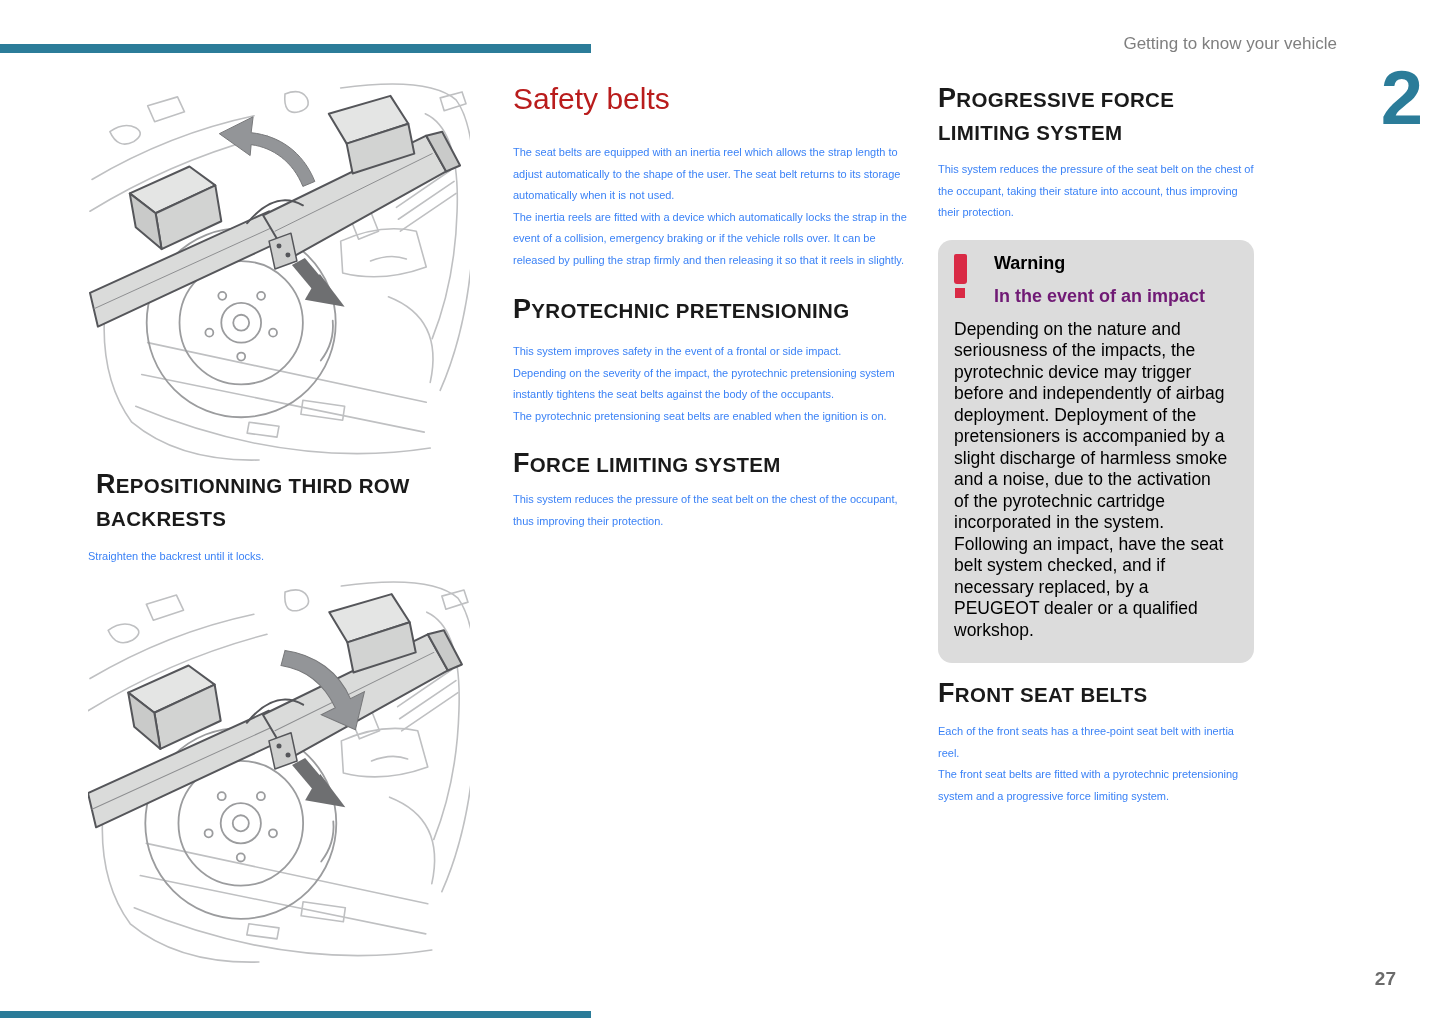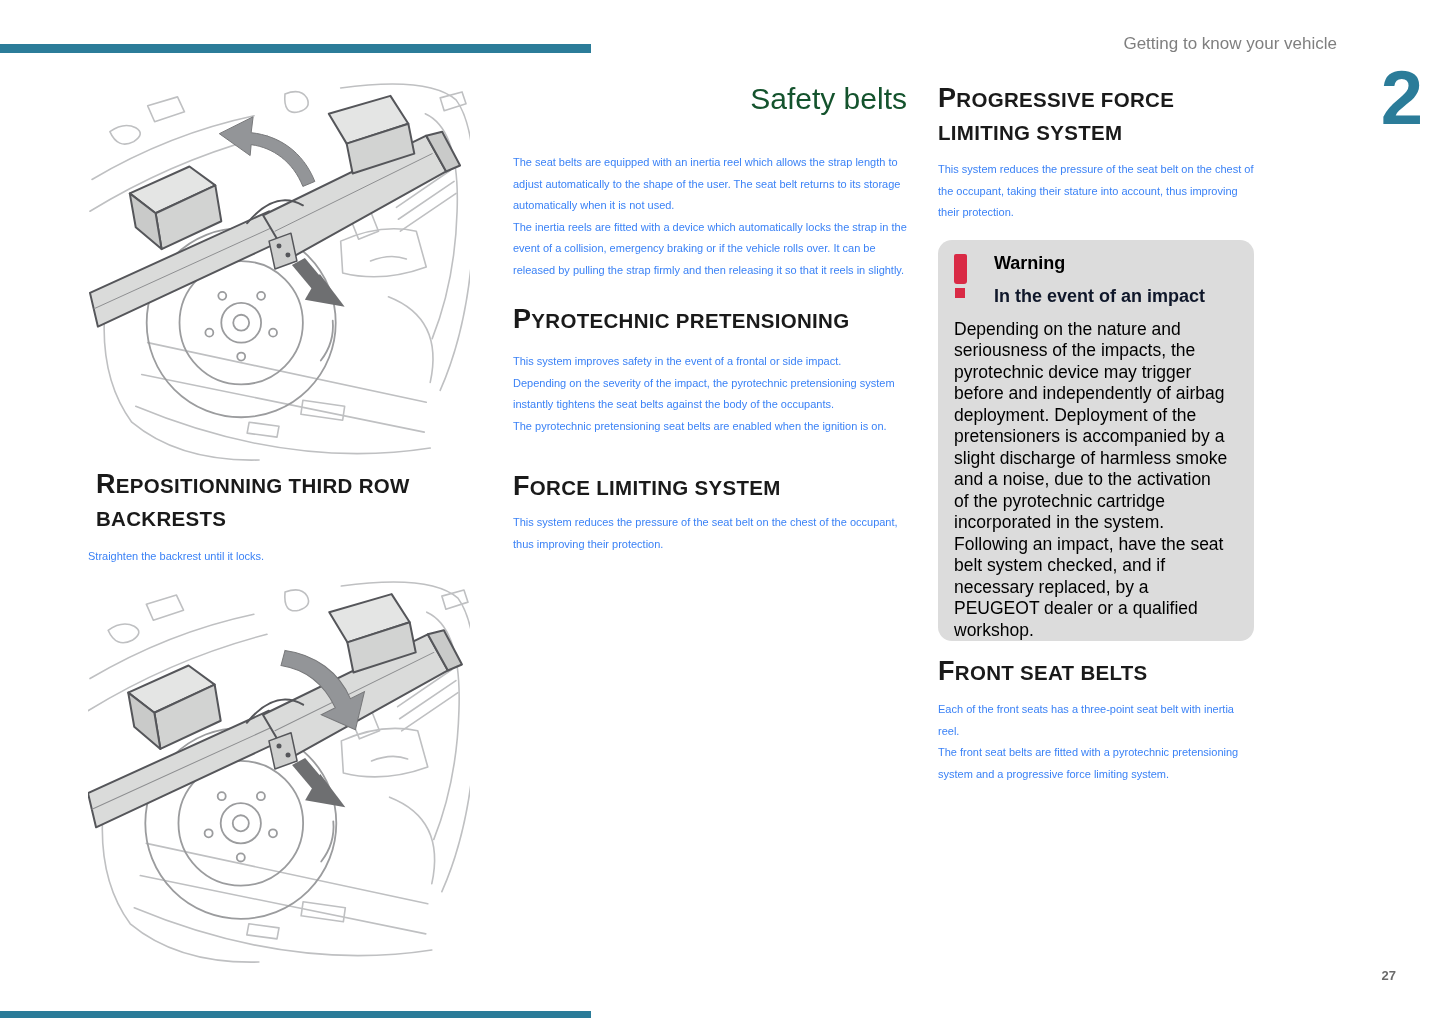--- a/index.html
+++ b/index.html
@@ -22,57 +22,56 @@
   .header-text{
     position:absolute;top:34px;right:108px;
     font-size:17px;color:#7f7f7f;
   }
   .chapter-num{
     position:absolute;top:60px;right:22px;
     font-size:76px;line-height:1;font-weight:bold;color:#2b7c99;
   }
   .page-num{
     position:absolute;top:968px;right:49px;
-    font-size:13px;font-weight:bold;color:#6b6b6b;
+    font-size:19px;font-weight:bold;color:#6b6b6b;
   }
   .col-mid{position:absolute;left:513px;top:82px;width:394px;}
   .col-right{position:absolute;left:938px;top:82px;width:316px;}
 
   .doc-title{
-    font-size:30px;line-height:34px;color:#14532d;font-weight:400;
-    margin:0 0 36px 0;
-    text-align:right;
+    font-size:30px;line-height:34px;color:#b91c1c;font-weight:400;
+    margin:0 0 26px 0;
   }
   .sec-heading{
     font-size:20.5px;line-height:33px;font-weight:bold;color:#1a1a1a;
     text-transform:uppercase;letter-spacing:.3px;margin:0 0 8px 0;
   }
   .sec-heading::first-letter{font-size:27px;}
   .body-p{font-size:11px;line-height:21.5px;margin:0;color:#3b82f6;}
 
   
   .h-intro{margin-bottom:24px;}
   .h-inertia{margin-bottom:6px;}
   .h-pyro{margin-top:22px;margin-bottom:14px;}
-  .h-force{margin-top:33px;margin-bottom:8px;}
+  .h-force{margin-top:20px;margin-bottom:8px;}
 
   
   .h-prog{margin-bottom:10px;}
   .warning-box{
     position:relative;
     margin-top:16px;
     background:#dcdcdc;
     border-radius:14px;
-    padding:12px 24px 0 16px;
+    padding:12px 24px 22px 16px;
   }
   .warn-icon{position:absolute;left:16px;top:14px;width:16px;}
   .warn-icon .bar{width:13px;height:30px;background:#d92a45;border-radius:2px 2px 3px 3px;}
   .warn-icon .dot{width:10px;height:10px;background:#d92a45;margin-top:4px;margin-left:1px;}
   .warn-title{font-size:18px;line-height:22px;font-weight:bold;margin:0 0 11px 40px;color:#000;}
-  .warn-subtitle{font-size:18px;line-height:22px;font-weight:bold;margin:0 0 12px 40px;color:#0f172a;}
+  .warn-subtitle{font-size:18px;line-height:22px;font-weight:bold;margin:0 0 12px 40px;color:#701a75;}
   .warn-p{font-size:17.5px;line-height:21.5px;margin:0;color:#000;}
   .h-front{margin-top:14px;margin-bottom:10px;}
 
   
   .left-heading{position:absolute;left:96px;top:468px;width:390px;}
   .left-instruction{position:absolute;left:88px;top:546px;width:390px;}
   .illus1{position:absolute;left:88px;top:72px;}
   .illus2{position:absolute;left:88px;top:568px;}
 </style>
 </head>

